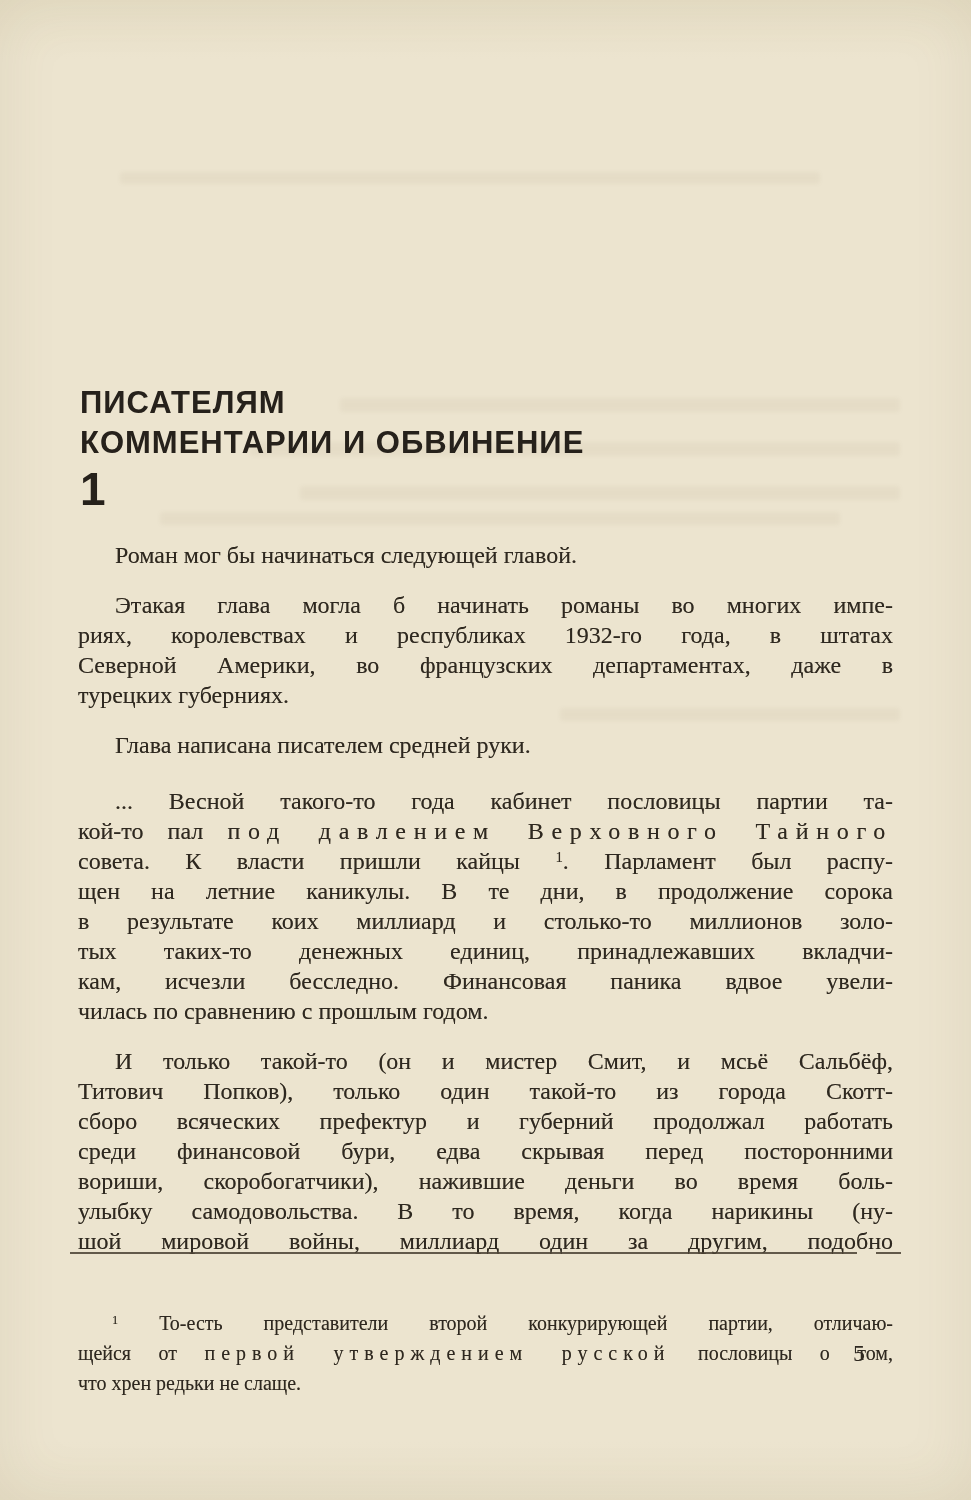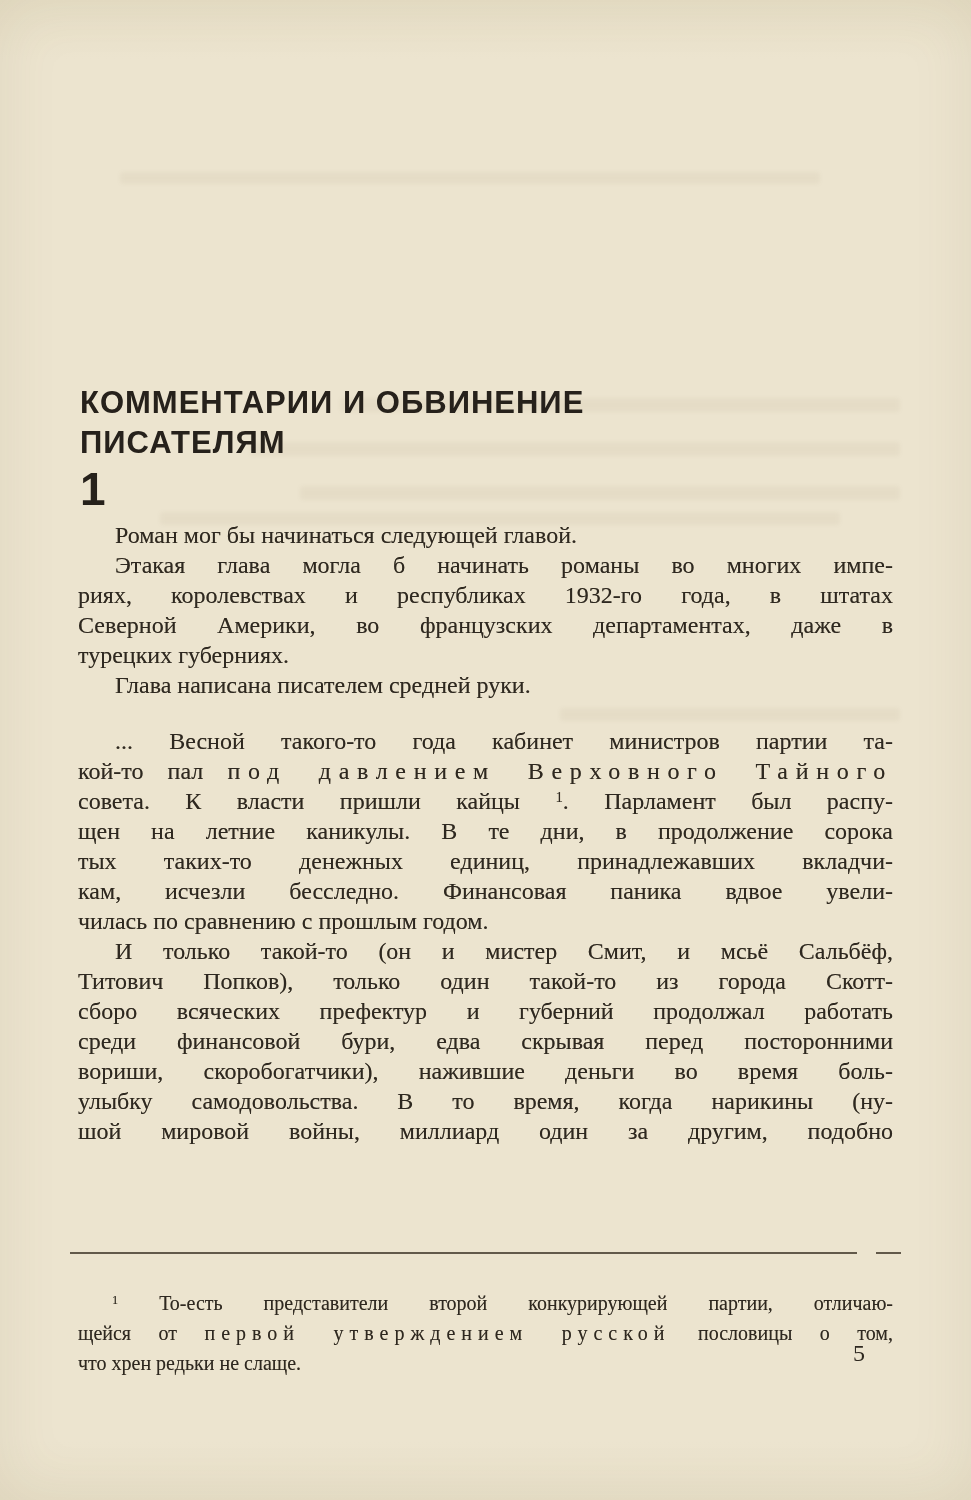--- a/index.html
+++ b/index.html
@@ -63,21 +63,21 @@
   .para.gap{margin-top:26px;}
   .line{
     text-align:justify;
     text-align-last:justify;
     text-justify:inter-word;
   }
   .line.last{
     text-align:left;
     text-align-last:left;
   }
-  .line.indent{text-indent:37px;}
+  .line.indent{text-indent:37px;margin-top:20px;}
   .spaced{letter-spacing:0.32em;}
   sup{
     font-size:0.62em;
     vertical-align:baseline;
     position:relative;
     top:-0.45em;
     line-height:0;
   }
   .footnote-rule-seg{
     position:absolute;
@@ -110,44 +110,45 @@
 <div class="page">
 
   <div class="ghost" style="left:340px;top:398px;width:560px;height:14px;"></div>
   <div class="ghost" style="left:250px;top:442px;width:650px;height:14px;"></div>
   <div class="ghost" style="left:300px;top:486px;width:600px;height:14px;"></div>
   <div class="ghost" style="left:160px;top:512px;width:680px;height:13px;"></div>
   <div class="ghost" style="left:560px;top:708px;width:340px;height:13px;"></div>
   <div class="ghost" style="left:120px;top:172px;width:700px;height:12px;"></div>
 
   <div class="title">
+    <div>ПИСАТЕЛЯМ</div>
     <div>КОММЕНТАРИИ И ОБВИНЕНИЕ</div>
-    <div>ПИСАТЕЛЯМ</div>
   </div>
 
   <div class="section-num">1</div>
 
   <div class="body-text" id="body-text">
       <div class="para">
         <div class="line last indent"><span>Роман мог бы начинаться следующей главой.</span></div>
       </div>
       <div class="para">
         <div class="line indent"><span>Этакая глава могла б начинать романы во многих импе-</span></div>
         <div class="line"><span>риях, королевствах и республиках 1932-го года, в штатах</span></div>
         <div class="line"><span>Северной Америки, во французских департаментах, даже в</span></div>
         <div class="line last"><span>турецких губерниях.</span></div>
       </div>
       <div class="para">
         <div class="line last indent"><span>Глава написана писателем средней руки.</span></div>
       </div>
       <div class="para gap">
-        <div class="line indent"><span>... Весной такого-то года кабинет министров партии та-</span></div>
+        <div class="line indent"><span>... Весной такого-то года кабинет пословицы партии та-</span></div>
         <div class="line"><span>кой-то пал </span><span class="spaced">под давлением Верховного Тайного</span></div>
         <div class="line"><span>совета. К власти пришли кайцы </span><sup>1</sup><span>. Парламент был распу-</span></div>
         <div class="line"><span>щен на летние каникулы. В те дни, в продолжение сорока</span></div>
+        <div class="line"><span>в результате коих миллиард и столько-то миллионов золо-</span></div>
         <div class="line"><span>тых таких-то денежных единиц, принадлежавших вкладчи-</span></div>
         <div class="line"><span>кам, исчезли бесследно. Финансовая паника вдвое увели-</span></div>
         <div class="line last"><span>чилась по сравнению с прошлым годом.</span></div>
       </div>
       <div class="para">
         <div class="line indent"><span>И только такой-то (он и мистер Смит, и мсьё Сальбёф,</span></div>
         <div class="line"><span>Титович Попков), только один такой-то из города Скотт-</span></div>
         <div class="line"><span>сборо всяческих префектур и губерний продолжал работать</span></div>
         <div class="line"><span>среди финансовой бури, едва скрывая перед посторонними</span></div>
         <div class="line"><span>вориши, скоробогатчики), нажившие деньги во время боль-</span></div>

